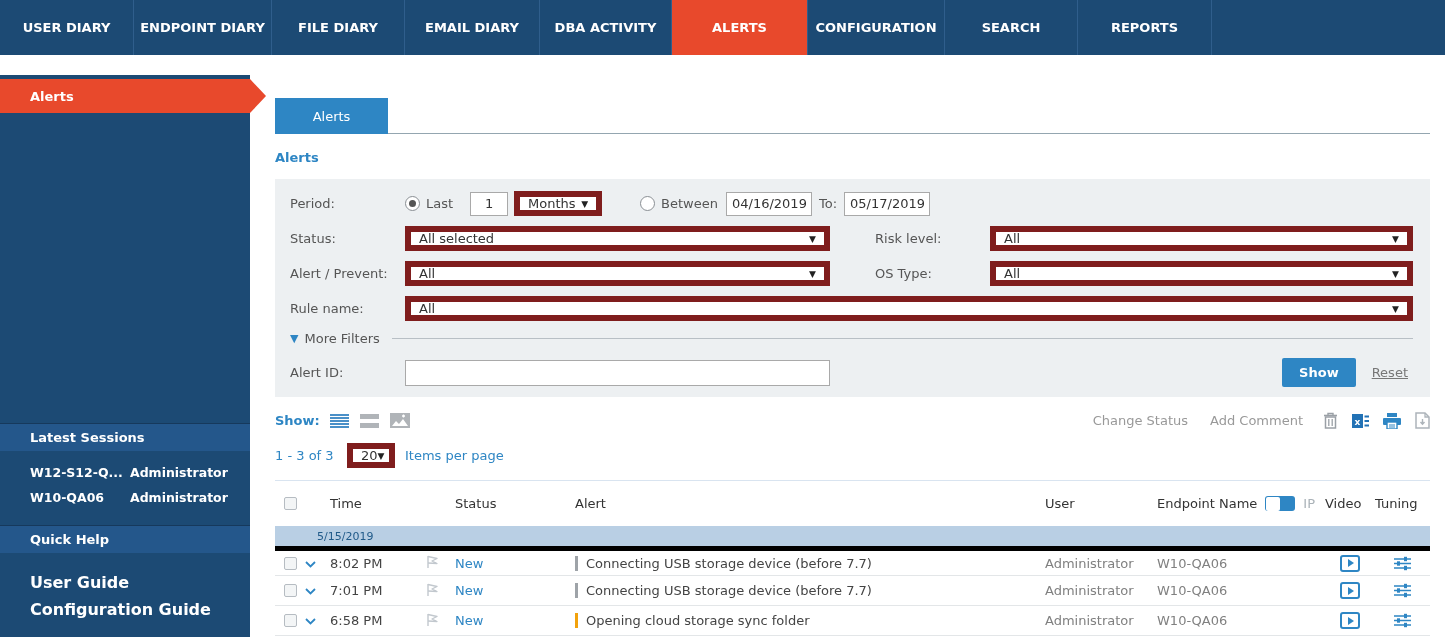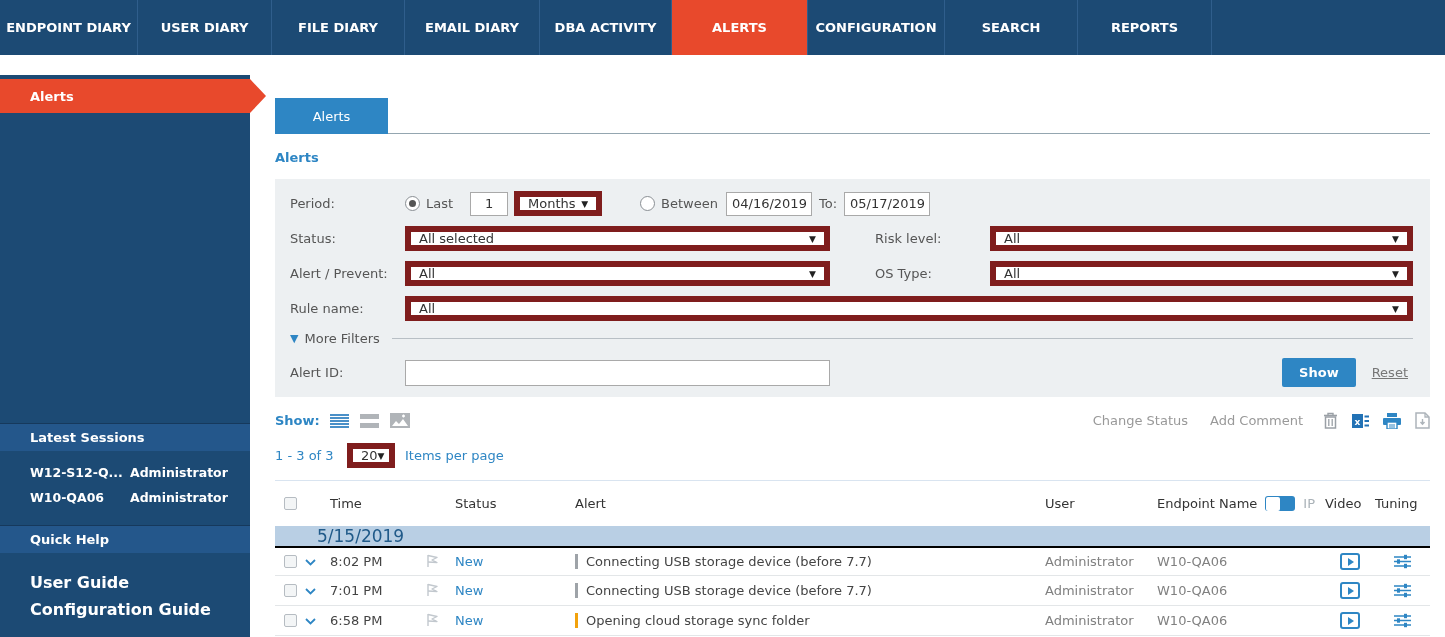--- a/index.html
+++ b/index.html
@@ -76,38 +76,38 @@
   .ipp { font-weight:normal; }
 
   
   .tbl { margin-top:12px; }
   .grid { display:grid; grid-template-columns:30px 25px 95px 30px 120px 1fr 112px 168px 50px 55px; align-items:center; }
   .thead { height:46px; border-top:1px solid #D9E4F0; color:#333; }
   .cb { width:13px; height:13px; border:1px solid #B6BCC2; background:#F3F5F6; border-radius:2px; display:inline-block; cursor:pointer; }
   .ep-head { display:flex; align-items:center; }
   .ep-head .ip { color:#AAB2B8; margin-left:8px; }
   .ep-head .tg { margin-left:8px; width:30px; height:15px; }
-  .daterow { background:#B9CFE4; color:#205A89; height:20px; display:flex; align-items:center; padding-left:42px; font-size:17px; }
+  .daterow { background:#B9CFE4; color:#205A89; height:20px; display:flex; align-items:center; padding-left:42px; font-size:11px; }
   .trow { height:30px; border-bottom:1px solid #E3E6E8; }
-  .trow:first-child { border-top:2px solid #000000; }
+  .trow:first-child { border-top:5px solid #000000; }
   .status-link { color:#2E86C4; cursor:pointer; }
   .alert-cell { display:flex; align-items:center; min-width:0; }
   .sev { width:3px; height:15px; margin-right:8px; flex-shrink:0; }
   .muted { color:#808080; }
   .vbtn { width:20px; height:17px; border:2px solid #2E86C4; border-radius:3px; display:inline-flex; align-items:center; justify-content:center; cursor:pointer; }
   .vbtn i { width:0; height:0; border-left:6px solid #2E86C4; border-top:4px solid transparent; border-bottom:4px solid transparent; margin-left:2px; }
   .chev-i { cursor:pointer; }
   .center { display:flex; justify-content:center; }
 </style>
 </head>
 <body>
 
 <div class="topnav">
+  <div class="tab t1">USER DIARY</div>
   <div class="tab t0">ENDPOINT DIARY</div>
-  <div class="tab t1">USER DIARY</div>
   <div class="tab t2">FILE DIARY</div>
   <div class="tab t3">EMAIL DIARY</div>
   <div class="tab t4">DBA ACTIVITY</div>
   <div class="tab t5 active">ALERTS</div>
   <div class="tab t6">CONFIGURATION</div>
   <div class="tab t7">SEARCH</div>
   <div class="tab t8">REPORTS</div>
 </div>
 
 <div class="body">

